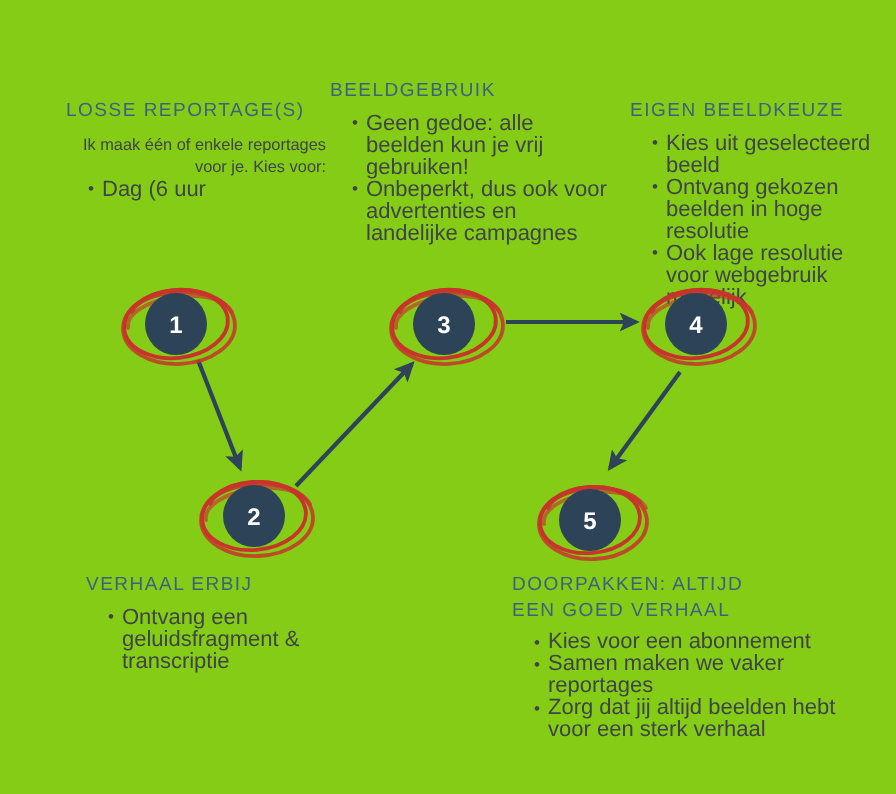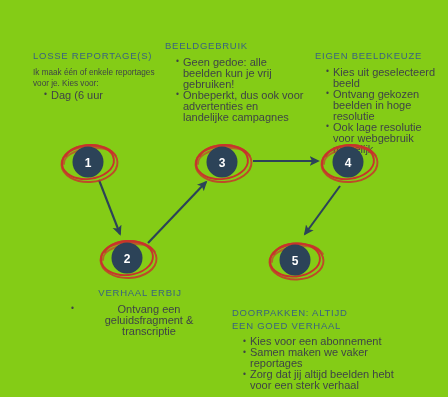--- a/index.html
+++ b/index.html
@@ -27,20 +27,21 @@
     font-weight: 400;
     line-height: 12.5px;
     white-space: pre-line;
     margin: 0 0 4px 0;
   }
   .intro {
     color: #3f4447;
     font-size: 8.2px;
     line-height: 11px;
     margin: 0 0 1px 0;
+    text-align: right;
   }
   ul.bullets {
     list-style: none;
     margin: 0;
     padding: 0 0 0 11px;
   }
   ul.bullets li {
     position: relative;
     color: #3f4447;
     font-size: 11px;
@@ -96,28 +97,28 @@
 
   <div class="block" style="left:315px; top:50px; width:128px;">
     <div class="heading">EIGEN BEELDKEUZE</div>
     <ul class="bullets">
       <li>Kies uit geselecteerd beeld</li>
       <li>Ontvang gekozen beelden in hoge resolutie</li>
       <li>Ook lage resolutie voor webgebruik mogelijk</li>
     </ul>
   </div>
 
-  <div class="block" style="left:60px; top:287px; width:160px;text-align:center;">
+  <div class="block" style="left:43px; top:287px; width:160px;">
     <div class="heading">VERHAAL ERBIJ</div>
     <ul class="bullets">
       <li>Ontvang een geluidsfragment &amp; transcriptie</li>
     </ul>
   </div>
 
-  <div class="block" style="left:232px; top:287px; width:175px;margin-top:20px;">
+  <div class="block" style="left:256px; top:287px; width:175px;">
     <div class="heading">DOORPAKKEN: ALTIJD
 EEN GOED VERHAAL</div>
     <ul class="bullets">
       <li>Kies voor een abonnement</li>
       <li>Samen maken we vaker reportages</li>
       <li>Zorg dat jij altijd beelden hebt voor een sterk verhaal</li>
     </ul>
   </div>
 
   <svg class="flow" viewBox="0 0 448 397">

